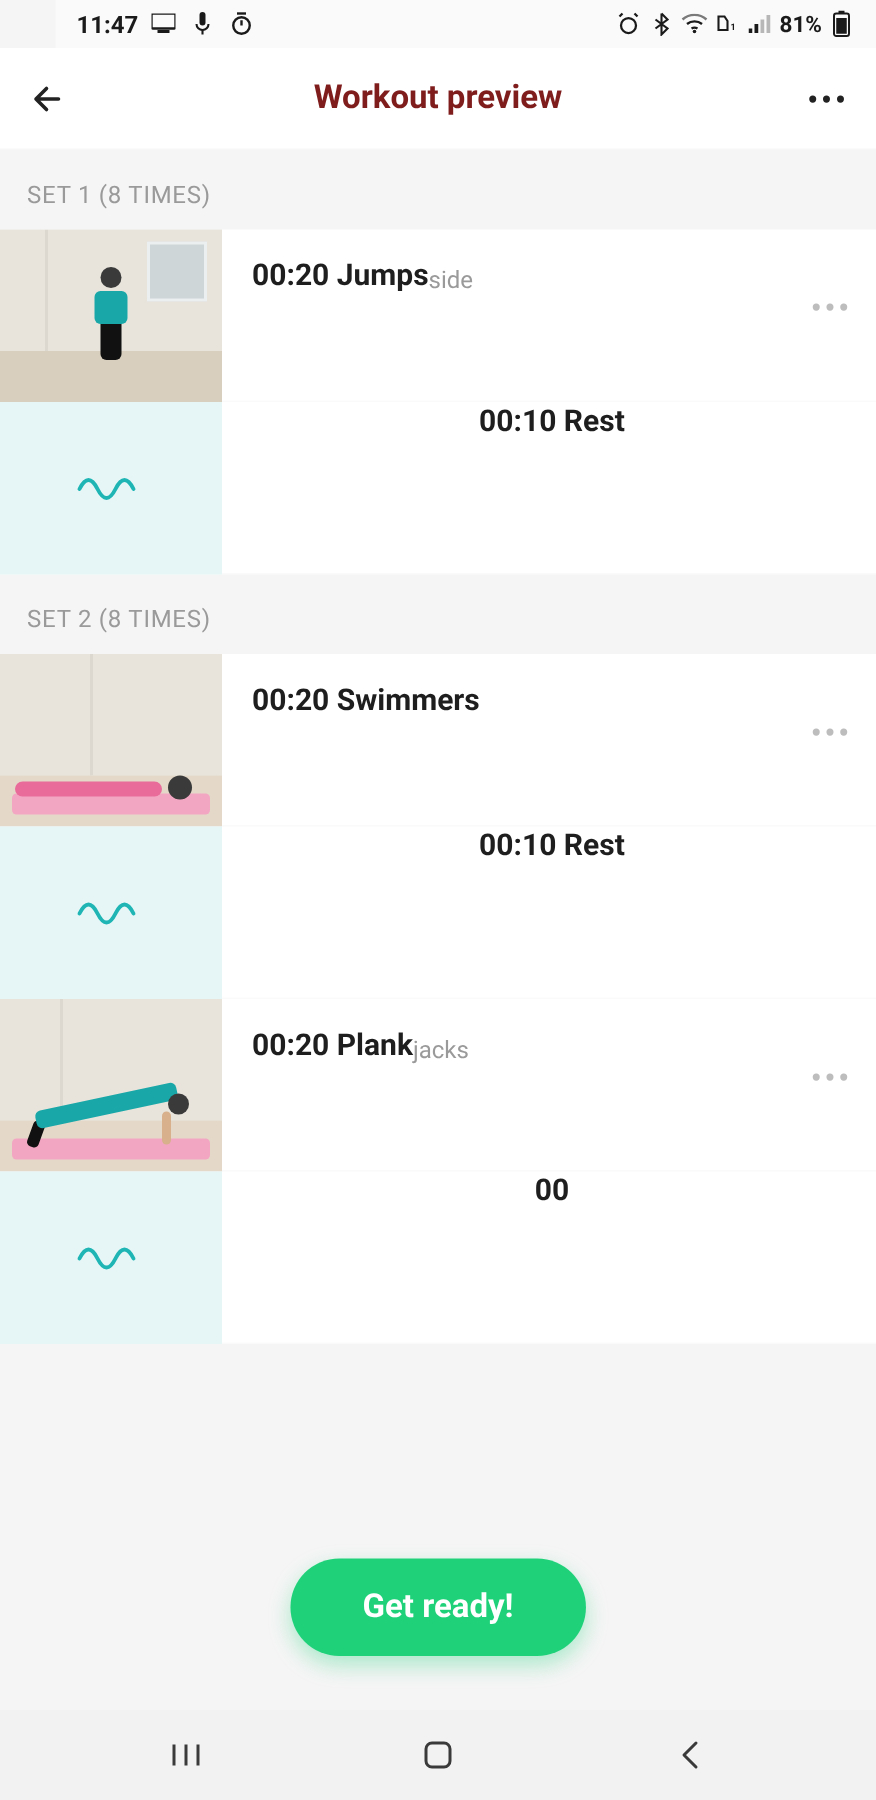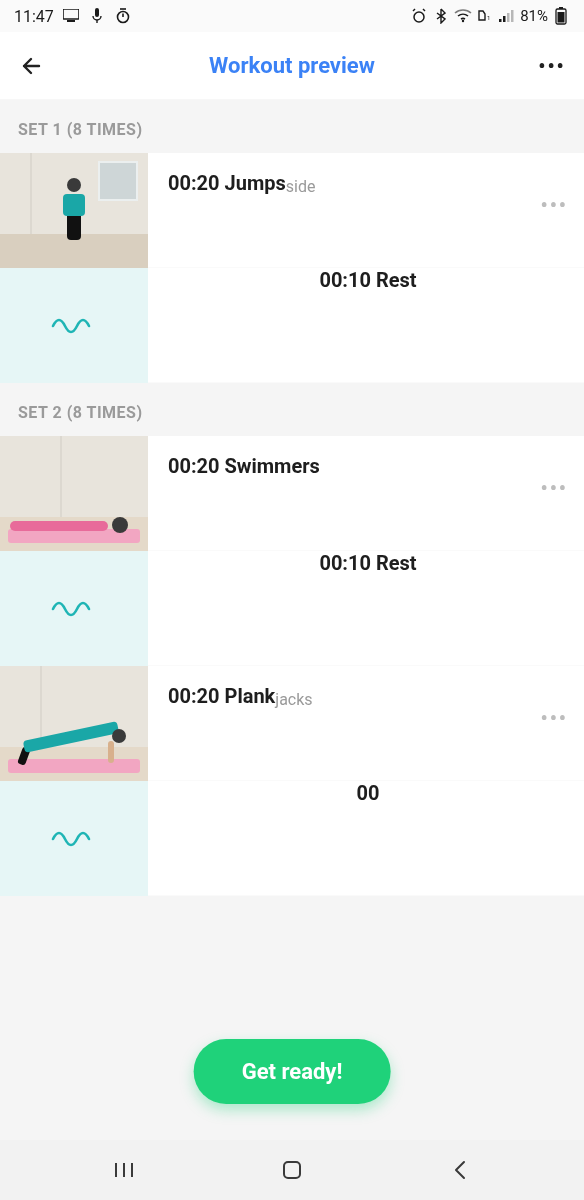--- a/index.html
+++ b/index.html
@@ -11,48 +11,49 @@
     overflow: hidden;
     position: relative;
   }
   .status-bar {
     height: 32px;
     background: #fafafa;
     display: flex;
     align-items: center;
     padding: 12px 14px;
     font-size: 16px;
-    font-weight: 400;
+    font-weight: 700;
     color: #1a1a1a;
+    margin-left: 37px;
   }
   .status-left { display: flex; align-items: center; gap: 8px; }
   .status-right { margin-left: auto; display: flex; align-items: flex-start; gap: 4px; font-size: 15px;}
   .status-icon { width: 18px; height: 18px; display: inline-flex; align-items: center; justify-content: center; }
   .header {
     height: 68px;
     background: #fff;
     display: flex;
     align-items: center;
     padding: 0 18px;
     border-bottom: 1px solid rgba(0,0,0,0.03);
   }
   .header-title {
     flex: 1;
     text-align: center;
     font-size: 22px;
     font-weight: 700;
-    color: #3b82f6;
+    color: #7f1d1d;
   }
   .back-btn { width: 28px; display:flex; align-items:center; justify-content:center;}
   .more-btn { width: 28px; display:flex; align-items:center; justify-content:center; color:#222; font-size:20px; letter-spacing:2px; font-weight:700;}
   .content { background:#f5f5f5; }
   .set-label {
     padding: 20px 18px 14px;
     font-size: 16px;
-    font-weight: 700;
+    font-weight: 400;
     color: #9a9a9a;
     letter-spacing: 0.5px;
   }
   .row {
     display: flex;
     background: #fff;
     height: 115px;
     border-bottom: 1px solid rgba(0,0,0,0.02);
   }
   .thumb {

